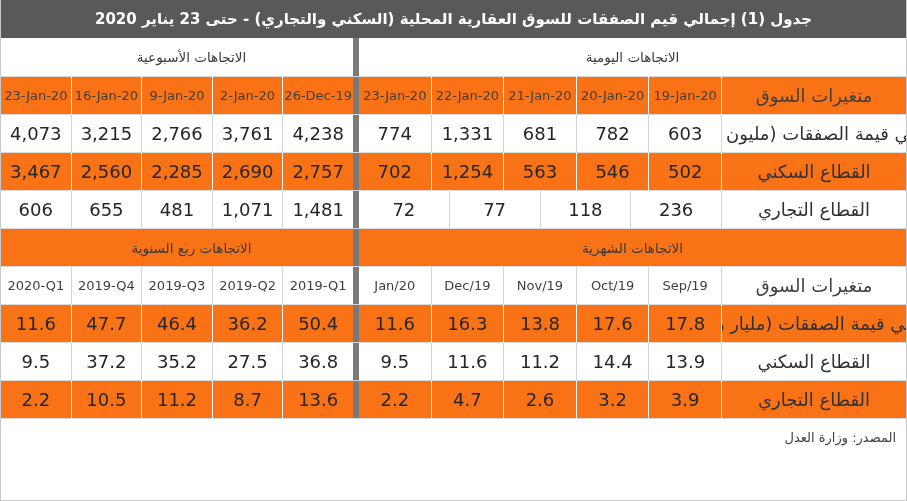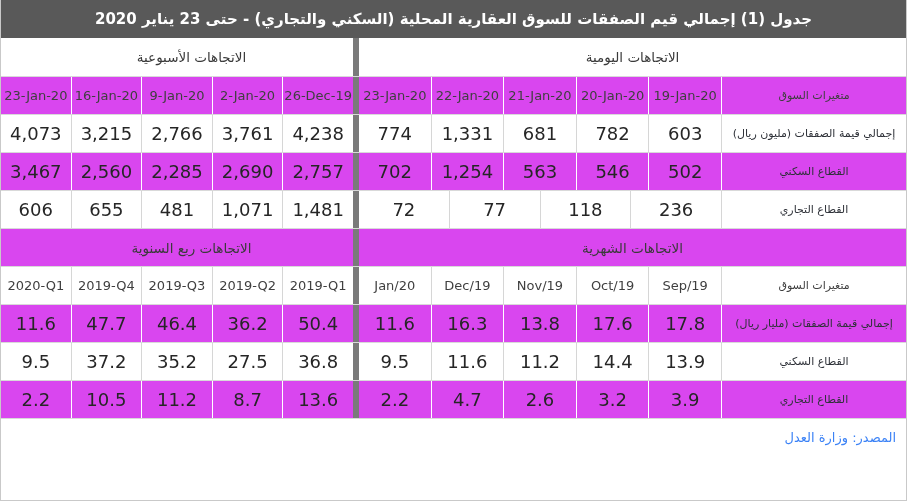--- a/index.html
+++ b/index.html
@@ -19,46 +19,46 @@
     display:flex;align-items:center;justify-content:center;
     font-size:15px;font-weight:bold;direction:rtl;
     letter-spacing:0;
   }
   .grid{width:100%;}
   .row{
     display:flex;height:38px;box-sizing:border-box;align-items:stretch;
   }
   .grid .row + .row{border-top:1px solid #d9d9d9;}
   .row.white{background:#ffffff;--sep:#d6d6d6;}
-  .row.gray{background:#d946ef;--sep:#ffffff;}
+  .row.gray{background:#f97316;--sep:#ffffff;}
   .cell{
     display:flex;align-items:center;justify-content:center;
     font-size:13px;box-sizing:border-box;white-space:nowrap;
     overflow:hidden;
   }
   .grp{display:flex;align-items:stretch;}
   .grp.wk{flex:0 0 352px;}
   .grp.dy{flex:0 0 362px;}
   .grp .cell{flex:1 1 0;}
   .grp .cell + .cell{border-left:1px solid var(--sep);}
   .label-cell{
     flex:1 1 0;border-left:1px solid var(--sep);
-    direction:rtl;color:#2e3138;font-size:11px;
+    direction:rtl;color:#2e3138;font-size:18px;
     padding:0 6px;
   }
   .vdiv{flex:0 0 6px;background:#7a7a7a;}
   .sect{direction:rtl;color:#3a3a3a;font-size:13.5px;}
   .sect-left{flex:0 0 352px;padding-left:29px;}
   .sect-right{flex:1 1 0;}
   .hdr{color:#3f3f3f;}
   .num{color:#262626;font-size:18px;}
   .source-row{
     height:38px;box-sizing:border-box;border-top:1px solid #d9d9d9;
     display:flex;align-items:center;direction:rtl;
-    padding:0 10px;font-size:13px;color:#3b82f6;background:#fff;
+    padding:0 10px;font-size:13px;color:#404040;background:#fff;
   }
 </style>
 </head>
 <body>
 
 <div class="page">
 
   <div class="title-bar">جدول (1) إجمالي قيم الصفقات للسوق العقارية المحلية (السكني والتجاري) - حتى 23 يناير 2020</div>
 
   <div class="grid">

